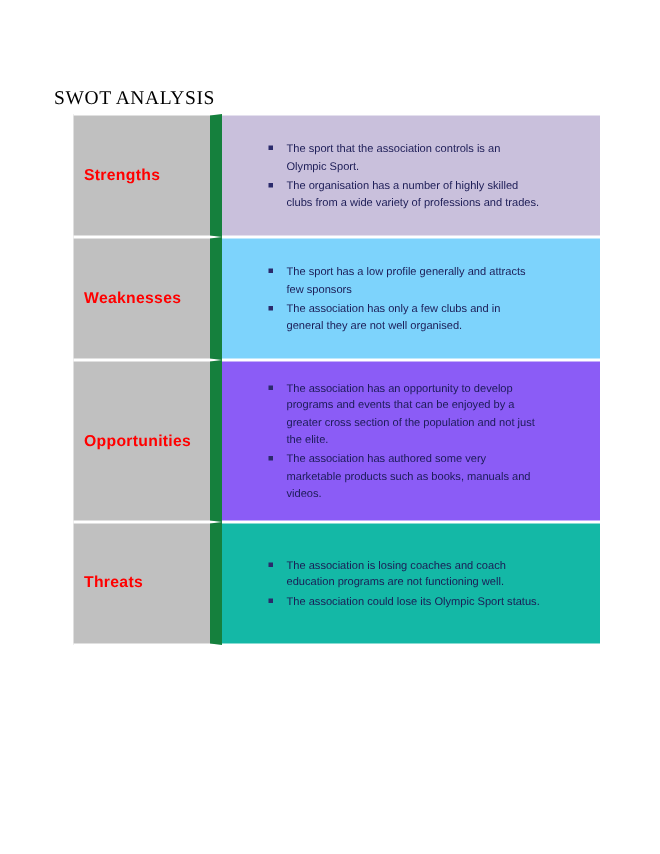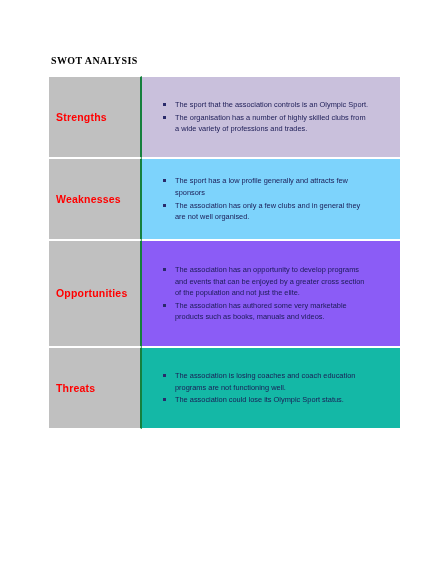--- a/index.html
+++ b/index.html
@@ -17,25 +17,25 @@
   #page {
     position: relative;
     width: 440px;
     height: 569px;
     background: #ffffff;
   }
 
   
   #doc-title {
     position: absolute;
-    left: 51px;
+    left: 36px;
     top: 48px;
     font-family: "Liberation Serif", serif;
-    font-weight: bold;
-    font-size: 10px;
+    font-weight: normal;
+    font-size: 13px;
     letter-spacing: 0.4px;
     color: #000000;
     white-space: nowrap;
   }
 
   
   #swot-table {
     position: absolute;
     left: 49px;
     top: 76px;
@@ -49,39 +49,39 @@
     vertical-align: middle;
     border-top: 1px solid #ffffff;
     border-bottom: 1px solid #ffffff;
   }
 
   td.swot-label-cell {
     width: 84px;
     background: #c0c0c0;
     text-align: left;
     padding: 0 0 0 7px;
-    border-right: 2px solid #15803d;
+    border-right: 8px solid #15803d;
   }
 
   .swot-label {
     display: block;
     color: #ff0000;
     font-family: "Liberation Sans", sans-serif;
     font-weight: bold;
     font-size: 10.5px;
     letter-spacing: 0.2px;
     line-height: 1.2;
   }
 
   td.swot-content-cell {
     padding: 0;
   }
 
   ul.swot-list {
-    margin: 2px;
+    margin: 12px;
     padding: 0 28px 0 31px;
     list-style: none;
   }
 
   ul.swot-list li {
     position: relative;
     color: #1b1b55;
     font-family: "Liberation Sans", sans-serif;
     font-size: 7.4px;
     line-height: 1.55;

